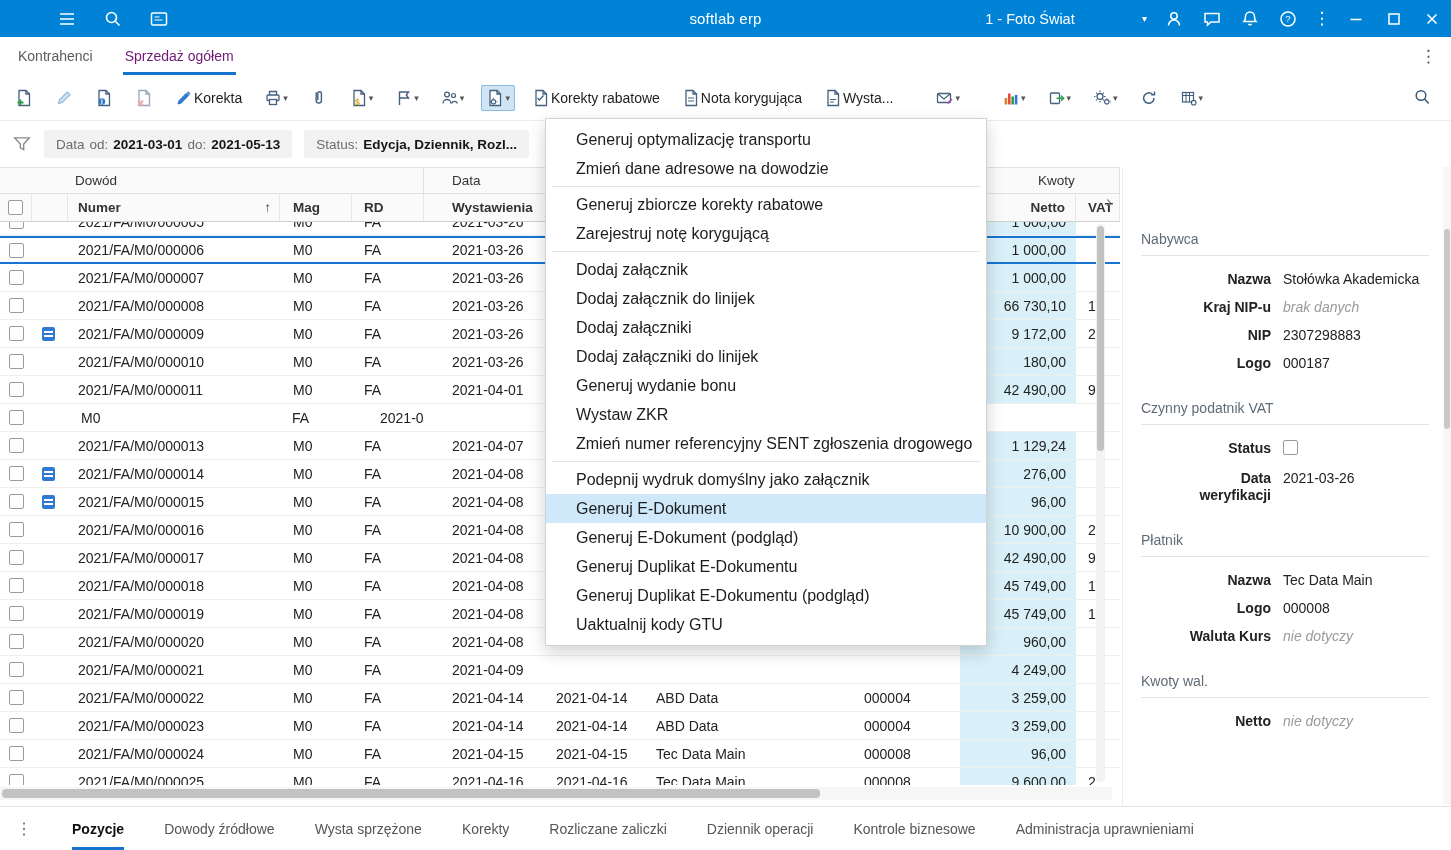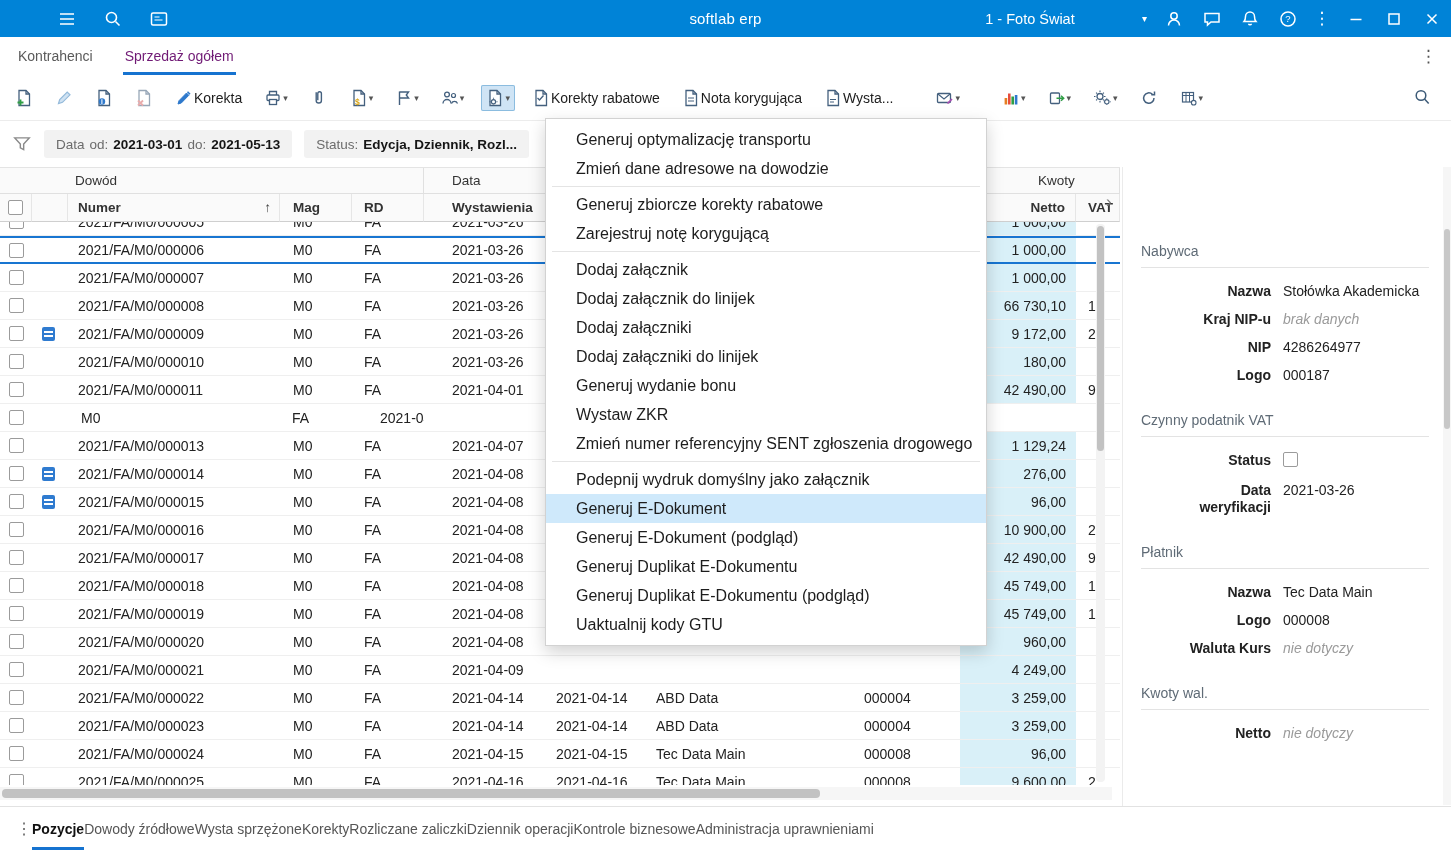--- a/index.html
+++ b/index.html
@@ -63,30 +63,30 @@
   
   .vscroll{position:absolute;left:1096px;top:224px;width:9px;height:558px;background:#f3f3f3;border-radius:4px}
   .vscroll .thumb{position:absolute;left:1px;top:2px;width:7px;height:225px;background:#c2c2c2;border-radius:4px}
   .hscroll{position:absolute;left:0;top:787px;width:1112px;height:13px;background:#f6f6f6}
   .hscroll .thumb{position:absolute;left:2px;top:2px;height:9px;width:818px;background:#c2c2c2;border-radius:4px}
   .pscroll{position:absolute;left:1443px;top:167px;width:8px;height:638px;background:#f6f6f6}
   .pscroll .thumb{position:absolute;left:1px;top:62px;width:6px;height:200px;background:#c8c8c8;border-radius:4px}
   .chev{position:absolute;left:1106px;top:192px;color:#777;font-size:17px;cursor:pointer;z-index:4}
   
   .panel{position:absolute;left:1122px;top:167px;width:321px;bottom:43px;border-left:1px solid #ebebeb;box-sizing:border-box;padding-top:64px;overflow:hidden;background:#fff}
-  .psec{margin:12px 14px 0 18px}
+  .psec{margin:0 14px 0 18px}
   .ptitle{color:#5f6b76;font-size:14px;padding-bottom:8px;border-bottom:1px solid #e3e3e3;margin-bottom:15px}
   .pfields{display:grid;grid-template-columns:100px 1fr;row-gap:11px;column-gap:12px;margin-left:30px;margin-bottom:28px;align-items:start}
   .plabel{text-align:right;font-weight:600;color:#222;line-height:17px}
   .pvalue{color:#222;line-height:17px}
   .pvalue.muted{color:#9a9a9a;font-style:italic}
   
   .bottombar{position:absolute;left:0;right:0;bottom:0;height:43px;border-top:1px solid #e2e2e2;display:flex;align-items:center;background:#fff;z-index:10}
   .bb-dots{margin-left:16px;color:#666;font-size:16px;cursor:pointer}
-  .btab{color:#555;cursor:pointer;position:relative;height:100%;display:flex;align-items:center;white-space:nowrap}
+  .btab{margin-left:40px;color:#555;cursor:pointer;position:relative;height:100%;display:flex;align-items:center;white-space:nowrap}
   .btab.active{color:#111;font-weight:700}
   .btab.active::after{content:"";position:absolute;left:0;right:0;bottom:0;height:3px;background:#1673d0}
   
   .menu{position:absolute;left:545px;top:118px;width:442px;background:#fff;border:1px solid #d2d2d2;box-shadow:0 6px 16px rgba(0,0,0,.18);padding:6px 0;z-index:50;box-sizing:border-box}
   .mitem{height:29px;line-height:29px;padding-left:30px;font-size:16px;color:#1d1d1d;cursor:pointer;white-space:nowrap;overflow:hidden}
   .mitem.hl{background:#cfe9fb}
   .msep{border-top:1px solid #e4e4e4;margin:3px 6px}
 </style>
 </head>
 <body>
@@ -715,21 +715,21 @@
 <aside class="panel">
     <div id="panel-body">
       <section class="psec">
         <div class="ptitle">Nabywca</div>
         <div class="pfields">
           <div class="plabel">Nazwa</div>
           <div class="pvalue">Stołówka Akademicka</div>
           <div class="plabel">Kraj NIP-u</div>
           <div class="pvalue muted">brak danych</div>
           <div class="plabel">NIP</div>
-          <div class="pvalue">4286264977</div>
+          <div class="pvalue">2307298883</div>
           <div class="plabel">Logo</div>
           <div class="pvalue">000187</div>
         </div>
       </section>
       <section class="psec">
         <div class="ptitle">Czynny podatnik VAT</div>
         <div class="pfields">
           <div class="plabel">Status</div>
           <div class="pvalue"><span class="cb"></span></div>
           <div class="plabel">Data weryfikacji</div>

